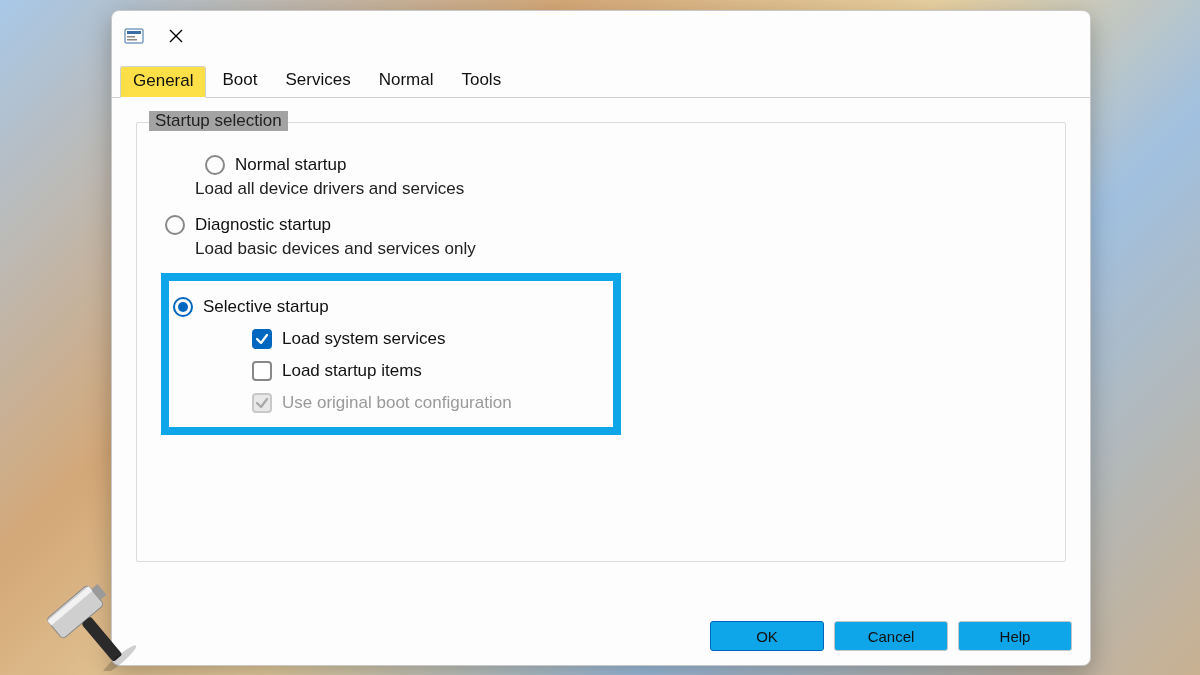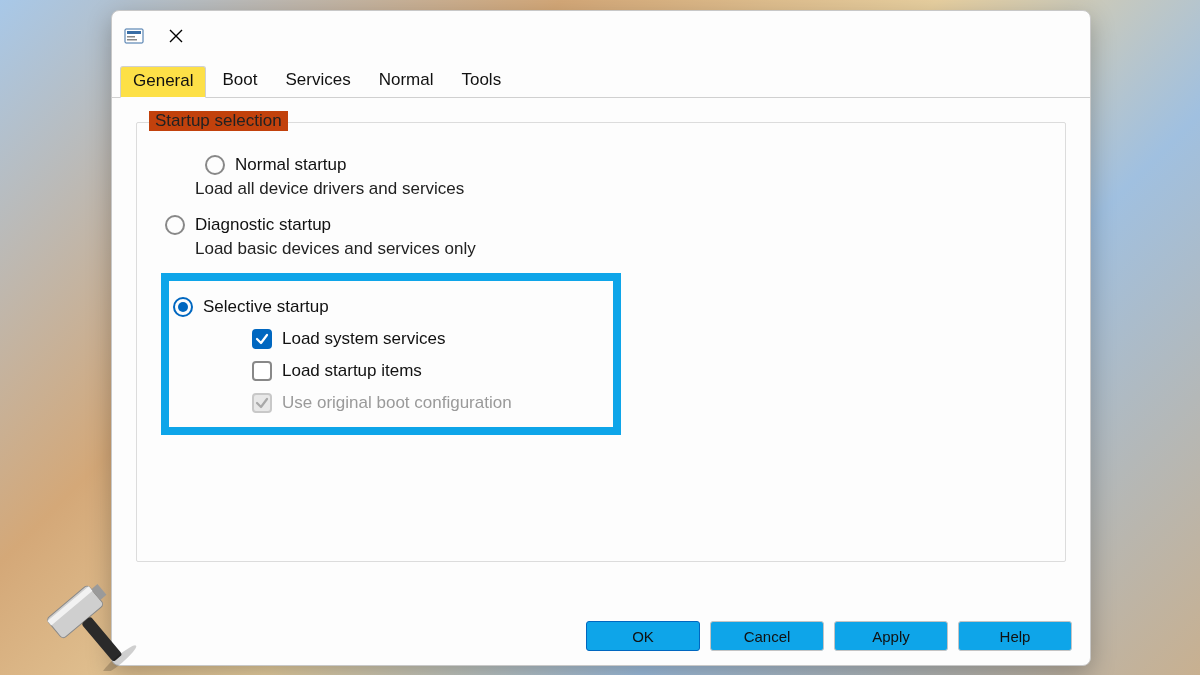--- a/index.html
+++ b/index.html
@@ -77,21 +77,21 @@
     border: 1px solid #dcdcdc;
     border-radius: 2px;
     padding: 18px 20px 32px 22px;
     position: relative;
     height: 440px;
   }
   .group-legend {
     position: absolute;
     top: -12px;
     left: 12px;
-    background: #c2410c;
+    background: #a3a3a3;
     padding: 0 6px;
     font-size: 17px;
     color: #222;
   }
   .radio-row {
     display: flex;
     align-items: center;
     gap: 10px;
     margin-top: 10px;
   }
@@ -258,21 +258,20 @@
             <span class="check-label disabled">Use original boot configuration</span>
           </div>
         </div>
       </div>
     </div>
   </div>
 
   <div class="button-row">
     <div class="btn default">OK</div>
     <div class="btn">Cancel</div>
-    <div class="btn">Apply</div>
     <div class="btn">Help</div>
   </div>
 </div>
 
 <svg class="hammer" viewBox="0 0 110 110">
   <g transform="rotate(-40 55 55)">
     <rect x="20" y="30" width="54" height="26" rx="4" fill="#cfcfcf" stroke="#888" stroke-width="1"></rect>
     <rect x="20" y="32" width="54" height="6" fill="#f2f2f2"></rect>
     <rect x="74" y="36" width="8" height="14" fill="#9a9a9a"></rect>
     <rect x="44" y="56" width="12" height="50" rx="3" fill="#2a2a2a"></rect>

